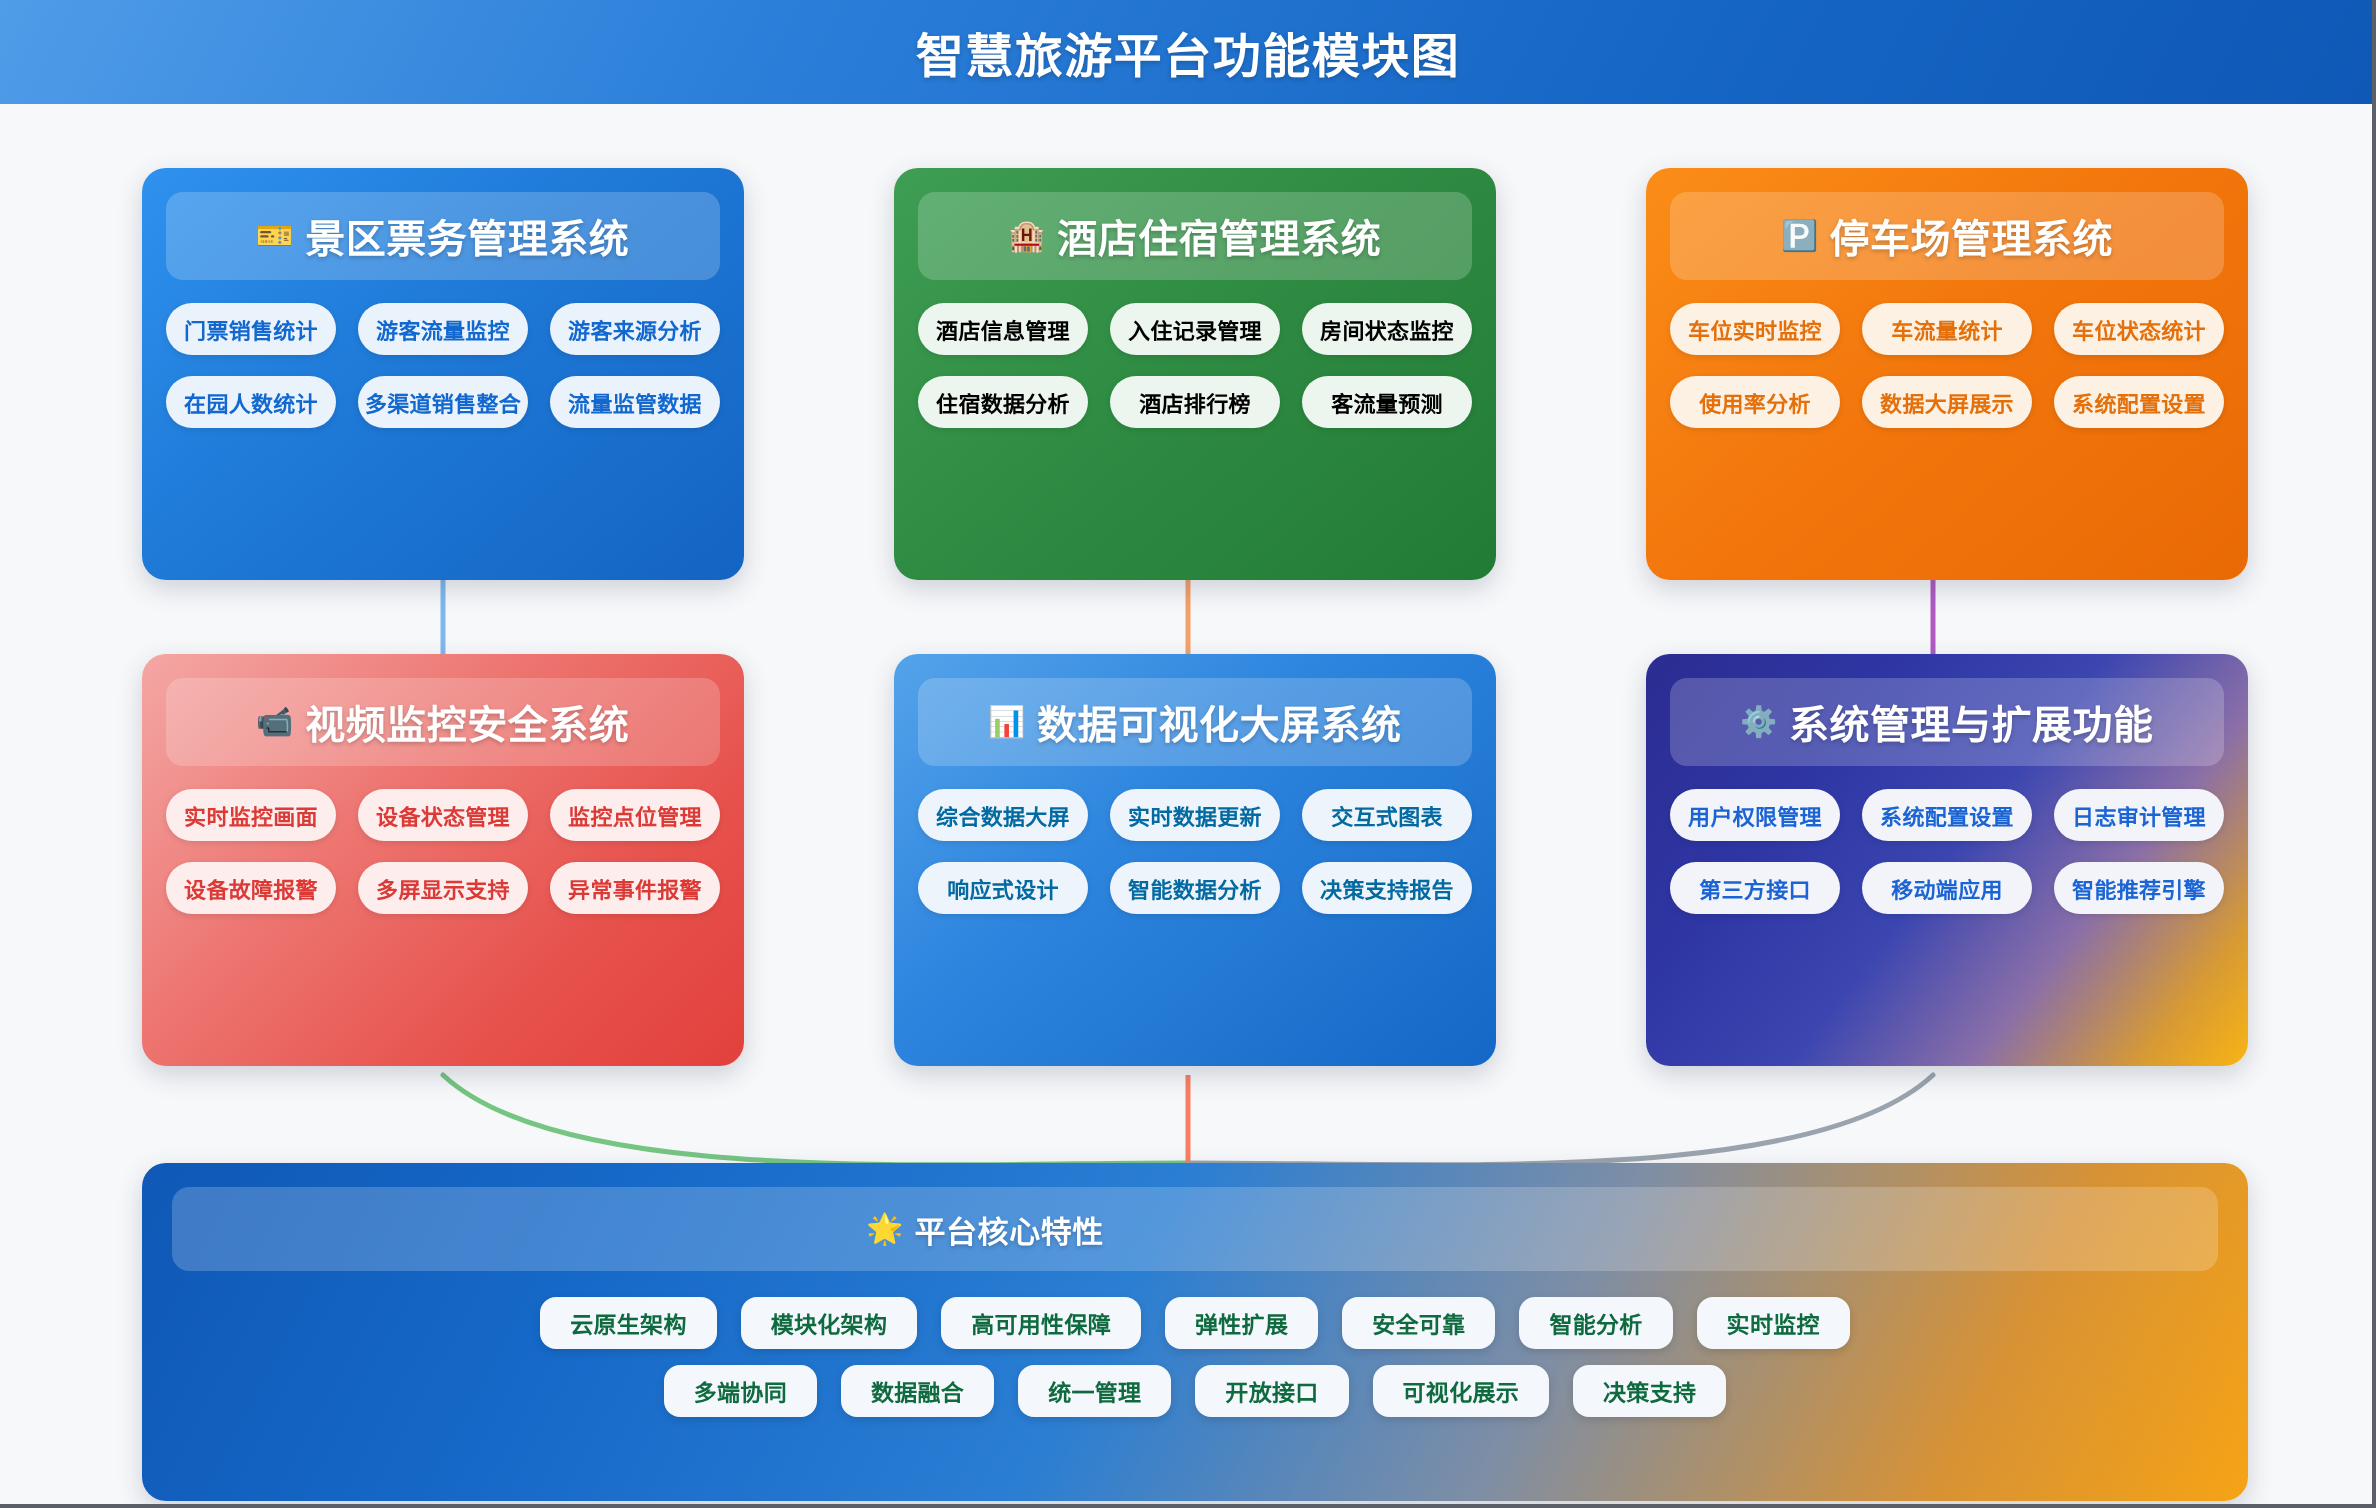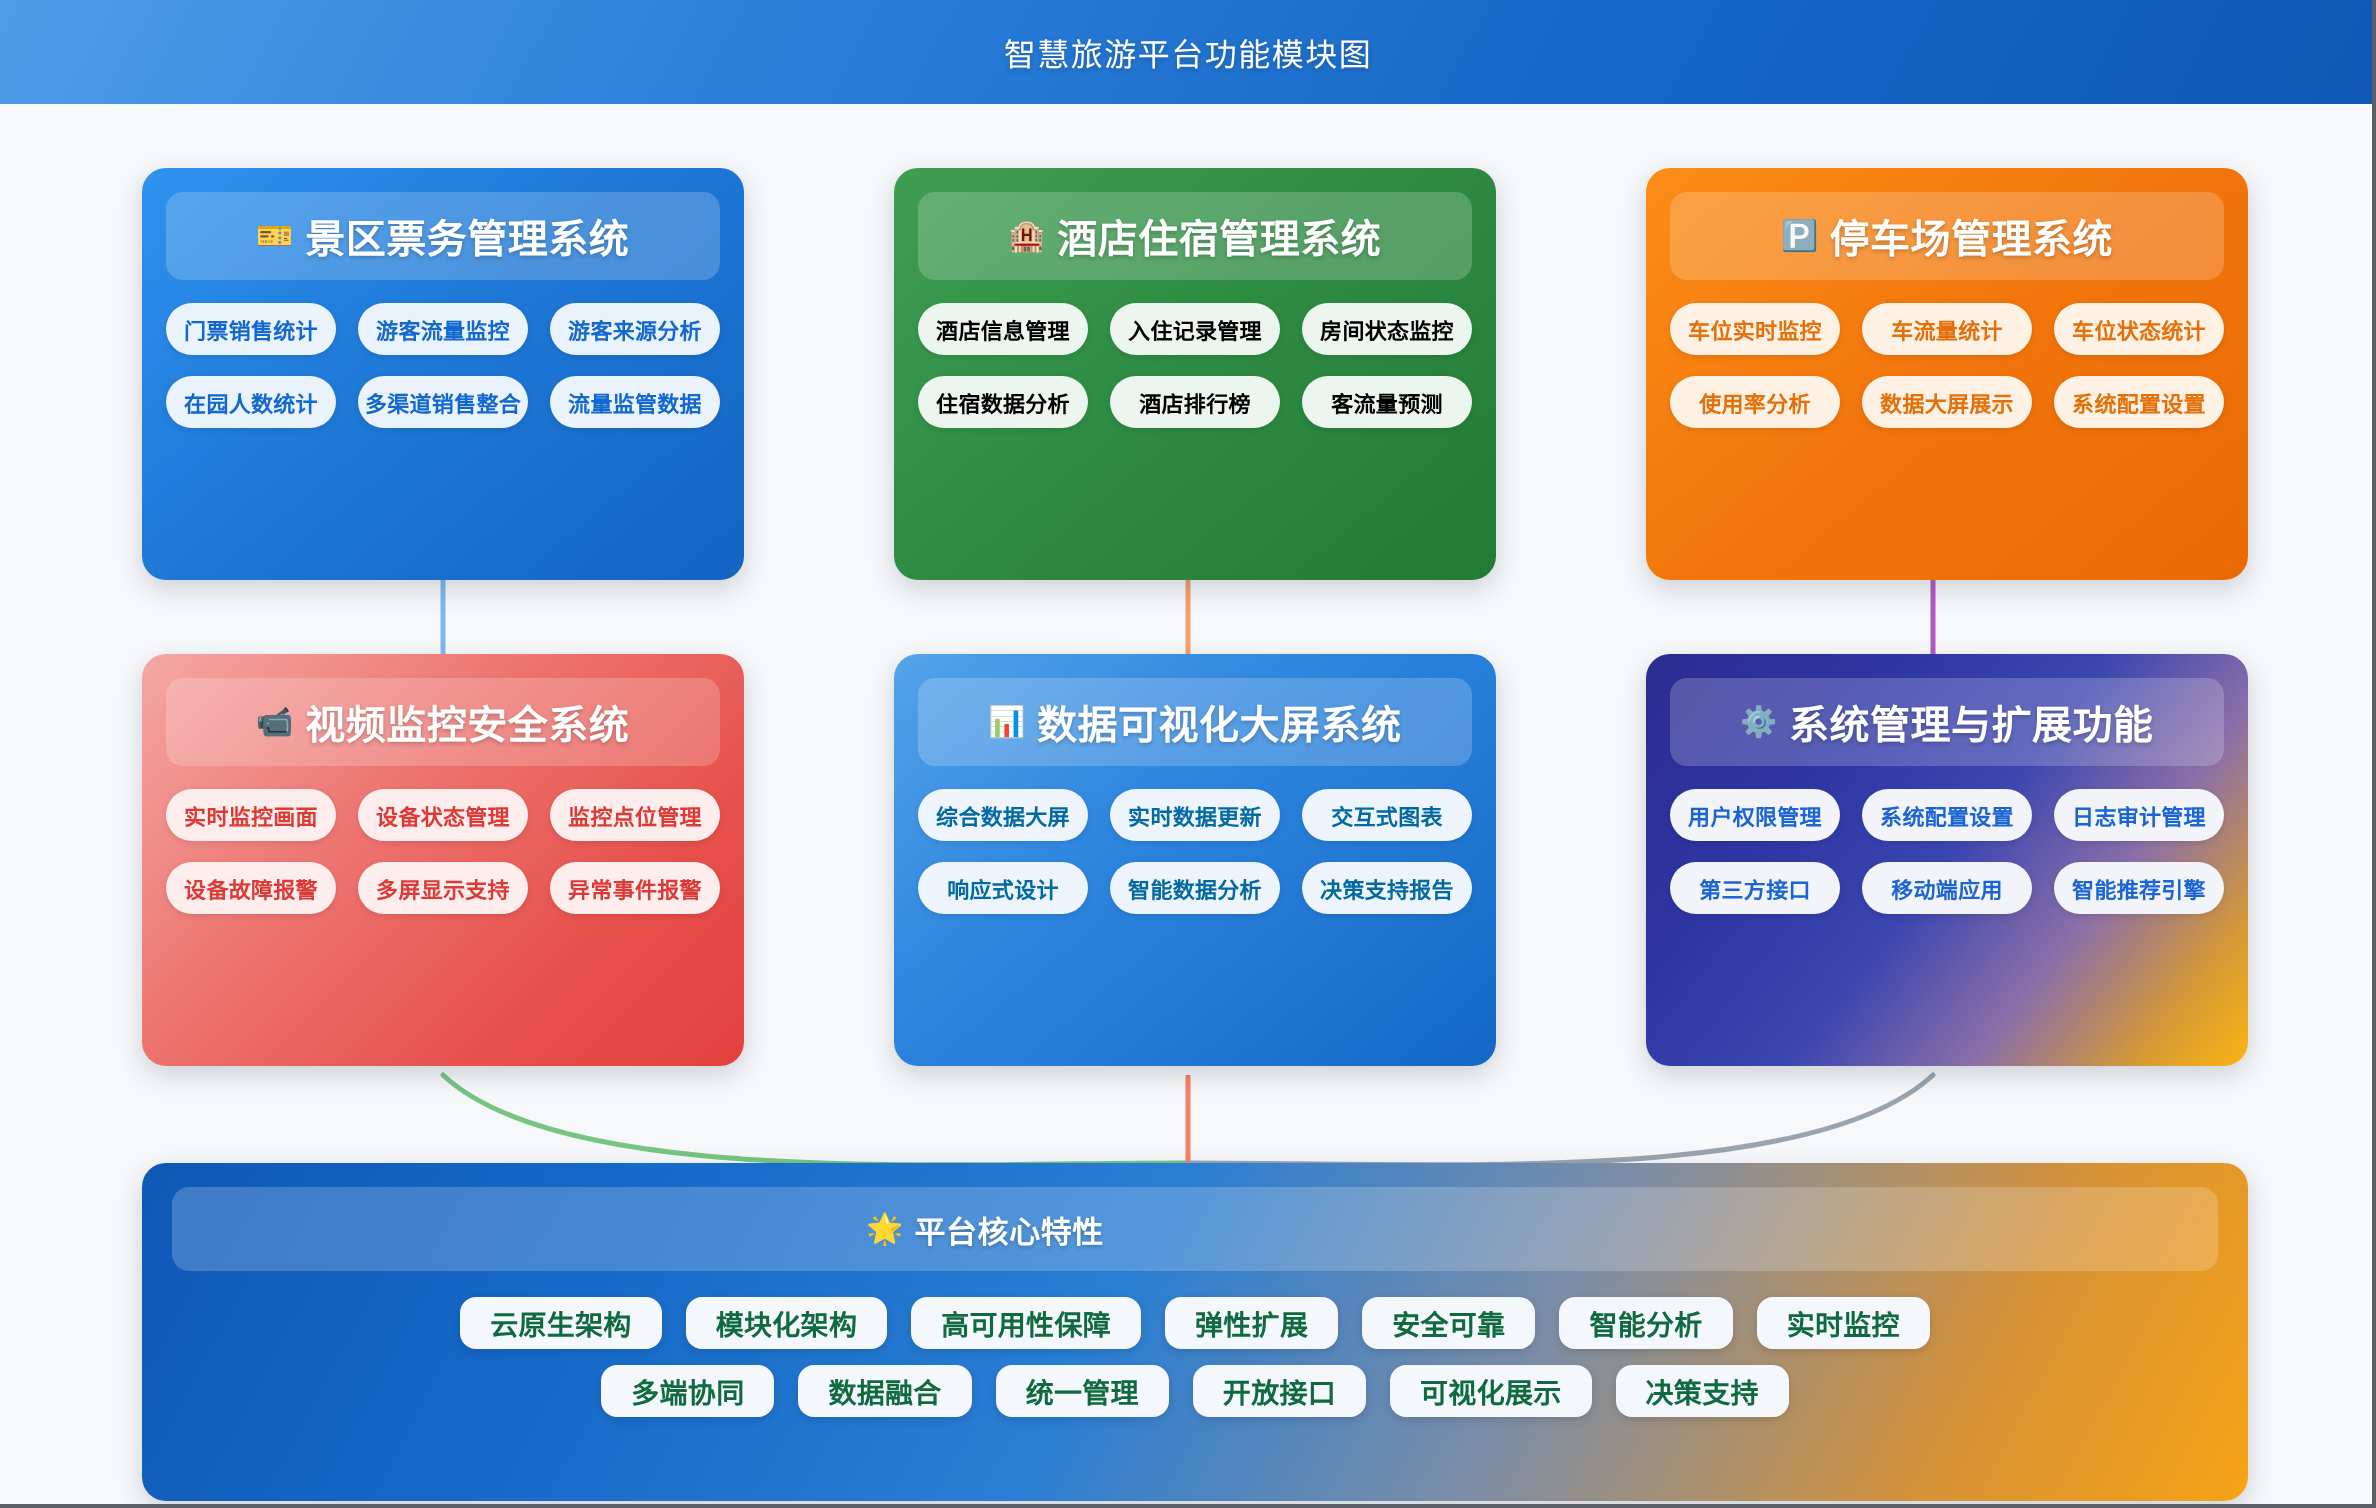--- a/index.html
+++ b/index.html
@@ -27,22 +27,22 @@
     left: 0; top: 0;
     width: 2376px;
     height: 104px;
     background: linear-gradient(118deg, #4f9ce8 0%, #2b7fd9 32%, #1565c4 72%, #0f58b6 100%);
     display: flex;
     align-items: center;
     justify-content: center;
   }
   .header-title {
     color: #ffffff;
-    font-size: 32px;
-    font-weight: normal;
+    font-size: 48px;
+    font-weight: bold;
     letter-spacing: 1.5px;
     text-shadow: 0 2px 5px rgba(0,0,0,0.22);
     text-align: right;
   }
 
   
   .connectors {
     position: absolute;
     left: 0; top: 0;
     width: 2376px; height: 1508px;
@@ -177,21 +177,21 @@
     gap: 24px;
     flex-wrap: nowrap;
   }
   .feature-tag {
     height: 52px;
     min-width: 150px;
     padding: 0 30px;
     border-radius: 16px;
     background: #f4f7fb;
     color: #0f6b3f;
-    font-size: 28px;
+    font-size: 23px;
     font-weight: bold;
     letter-spacing: 0.3px;
     display: flex;
     align-items: center;
     justify-content: center;
     box-shadow: 0 3px 8px rgba(0,0,0,0.13);
     white-space: nowrap;
     text-align: right;
   }
 

